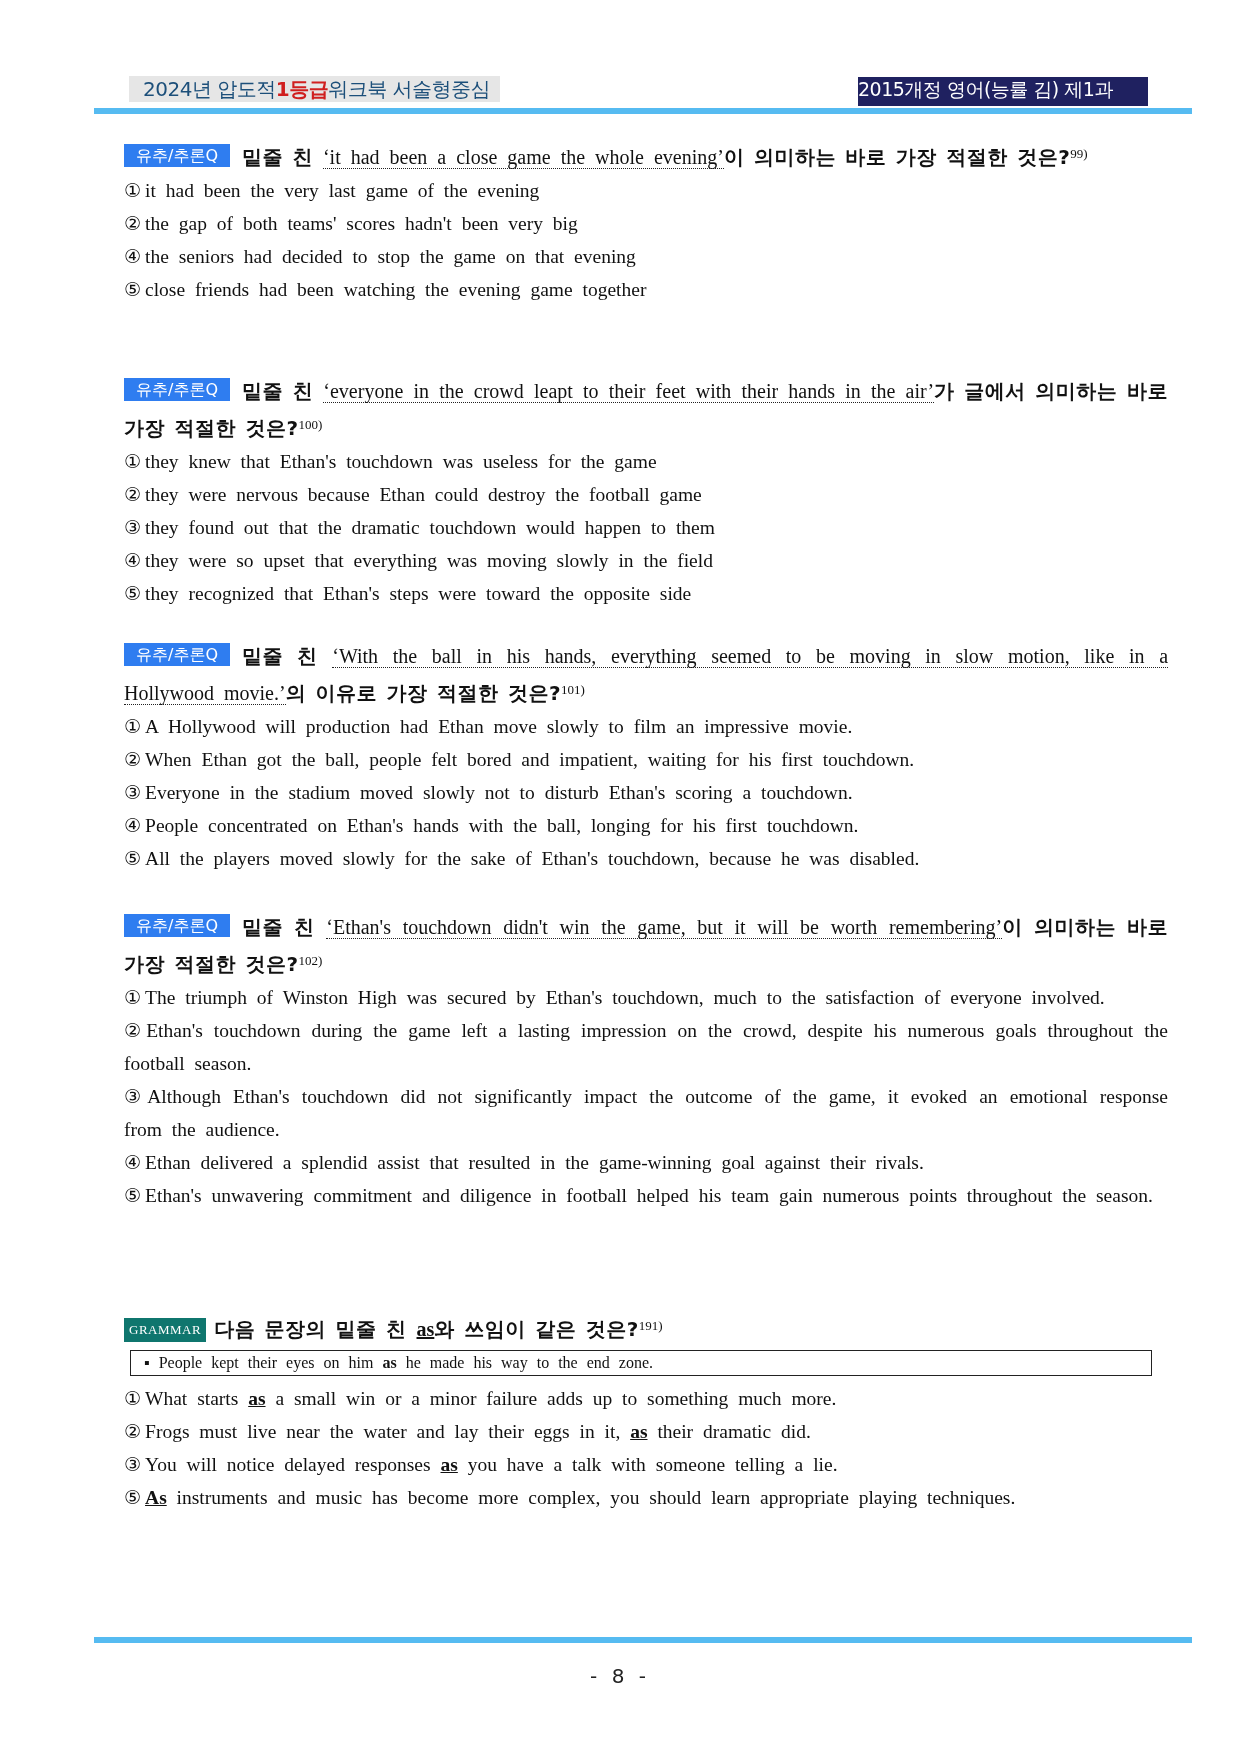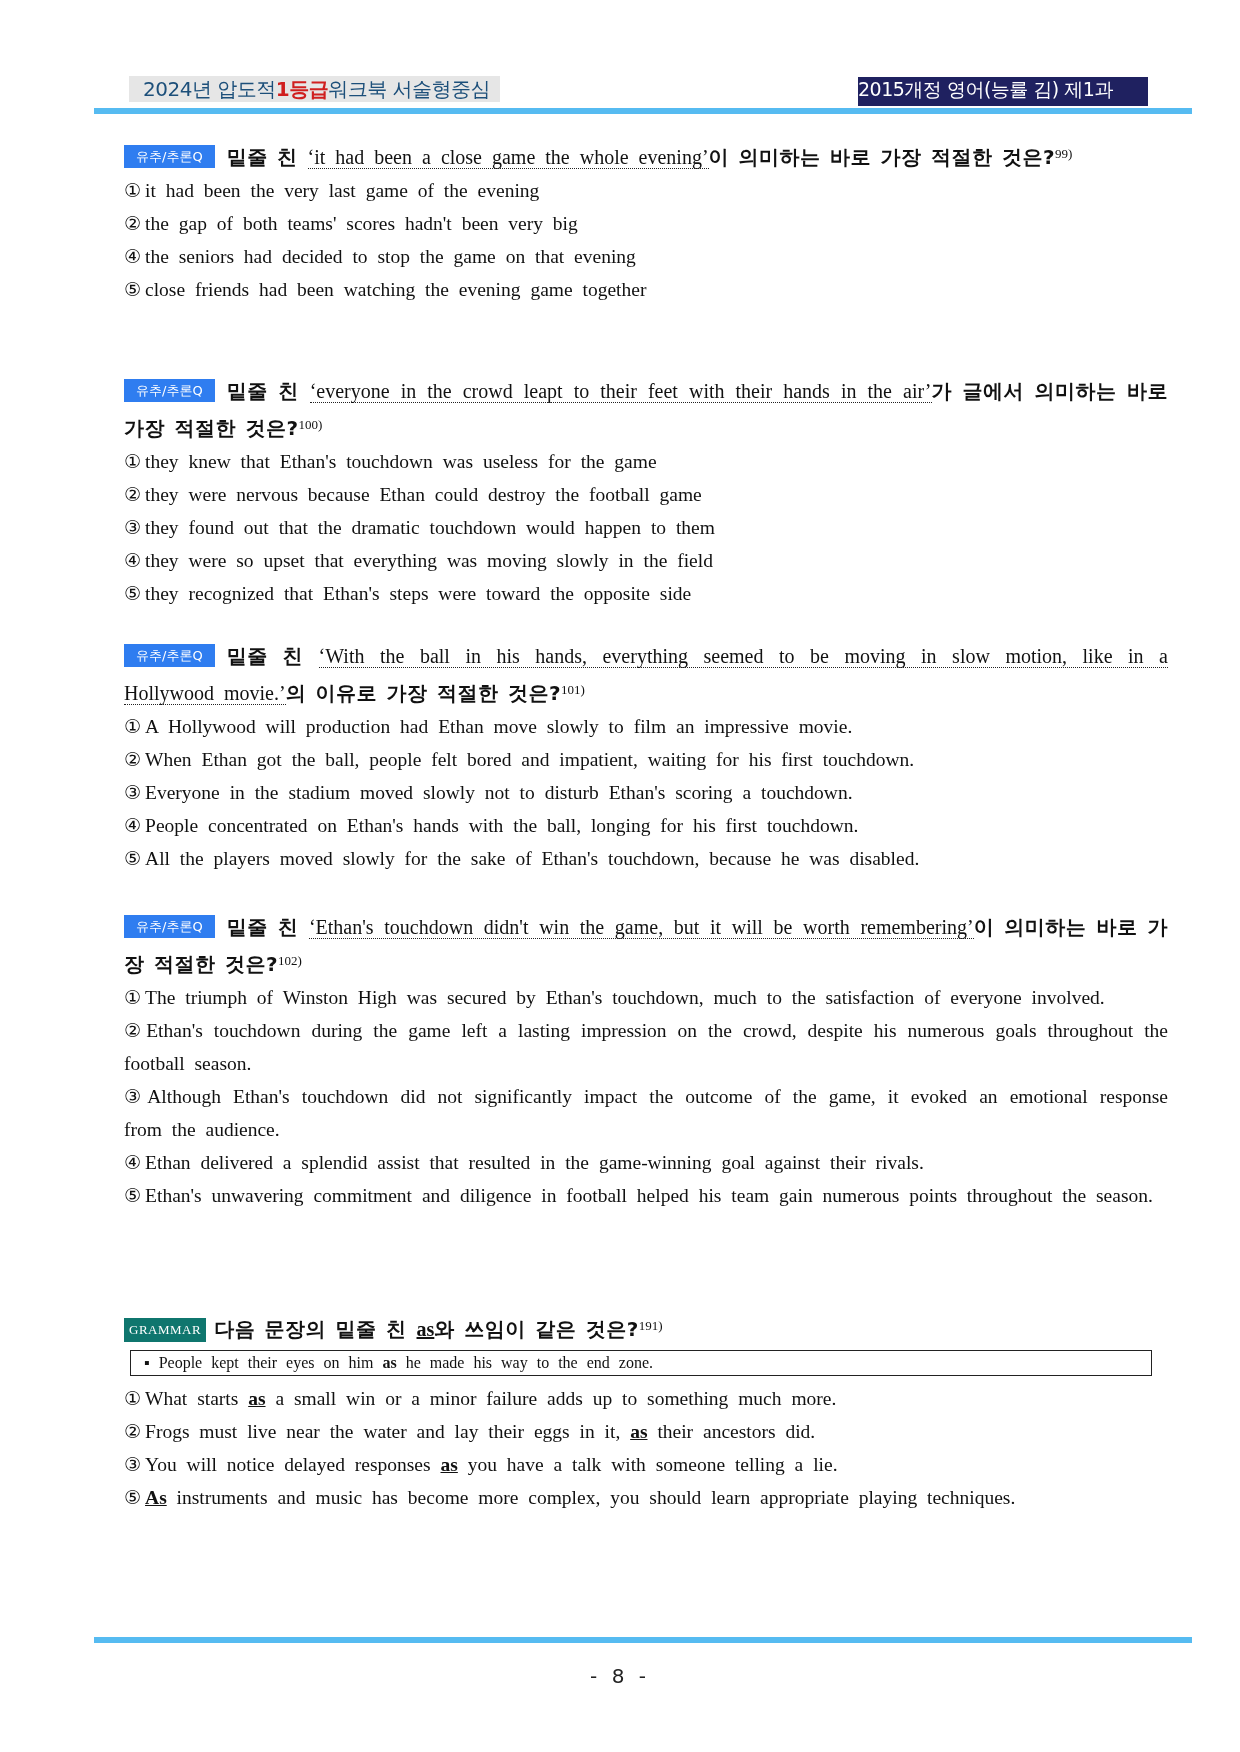--- a/index.html
+++ b/index.html
@@ -31,21 +31,21 @@
   }
   .content { position: absolute; left: 124px; top: 0; width: 1044px; }
   .q { position: absolute; left: 0; width: 1044px; }
   .q-title {
     font-size: 20px; line-height: 33px; text-align: justify; text-align-last: left;
     word-spacing: 5px;
   }
   .kr { font-family: "DejaVu Sans", sans-serif; font-weight: bold; font-size: 20px; word-spacing: 2px; letter-spacing: 0.5px; }
   .badge-blue {
     display: inline-block; background: #2f7df0; color: #fff;
-    font-family: "DejaVu Sans", sans-serif; font-size: 13px; line-height: 23px; height: 23px;
+    font-family: "DejaVu Sans", sans-serif; font-size: 16px; line-height: 23px; height: 23px;
     padding: 0 12px; margin-right: 12px; vertical-align: 3px; word-spacing: 0;
   }
   .badge-dark {
     display: inline-block; background: #0f766e; color: #fff;
     font-family: "Liberation Serif", serif; font-size: 13px; line-height: 24px; height: 24px;
     padding: 0 5px; margin-right: 8px; vertical-align: 2px; letter-spacing: 0.5px; word-spacing: 0;
   }
   .ul-dot { border-bottom: 1.5px dotted #222; }
   .sup { font-size: 13px; vertical-align: 6px; margin-top: 48px; }
   .opt {
@@ -116,21 +116,21 @@
     <div class="q-title">
       <span class="badge-dark">GRAMMAR</span><span class="kr">다음  문장의  밑줄  친</span> <span class="b-ul">as</span><span class="kr">와  쓰임이  같은  것은?</span><span class="sup">191)</span>
     </div>
     <div class="boxed">
       <span>▪</span>
       <span>People kept their eyes on him</span>
       <b>as</b>
       <span>he made his way to the end zone.</span>
     </div>
     <div class="opt"><span class="num">①</span><span>What starts</span> <span class="b-ul">as</span> <span>a small win or a minor failure adds up to something much more.</span></div>
-    <div class="opt"><span class="num">②</span><span>Frogs must live near the water and lay their eggs in it,</span> <span class="b-ul">as</span> <span>their ancestors did.</span></div>
+    <div class="opt"><span class="num">②</span><span>Frogs must live near the water and lay their eggs in it,</span> <span class="b-ul">as</span> <span>their dramatic did.</span></div>
     <div class="opt"><span class="num">③</span><span>You will notice delayed responses</span> <span class="b-ul">as</span> <span>you have a talk with someone telling a lie.</span></div>
     <div class="opt"><span class="num">⑤</span><span class="b-ul">As</span> <span>instruments and music has become more complex, you should learn appropriate playing techniques.</span></div>
   </div>
 
 </div>
 
 <div class="rule-bottom"></div>
 <div class="page-num">- 8 -</div>
 
 </body></html>

